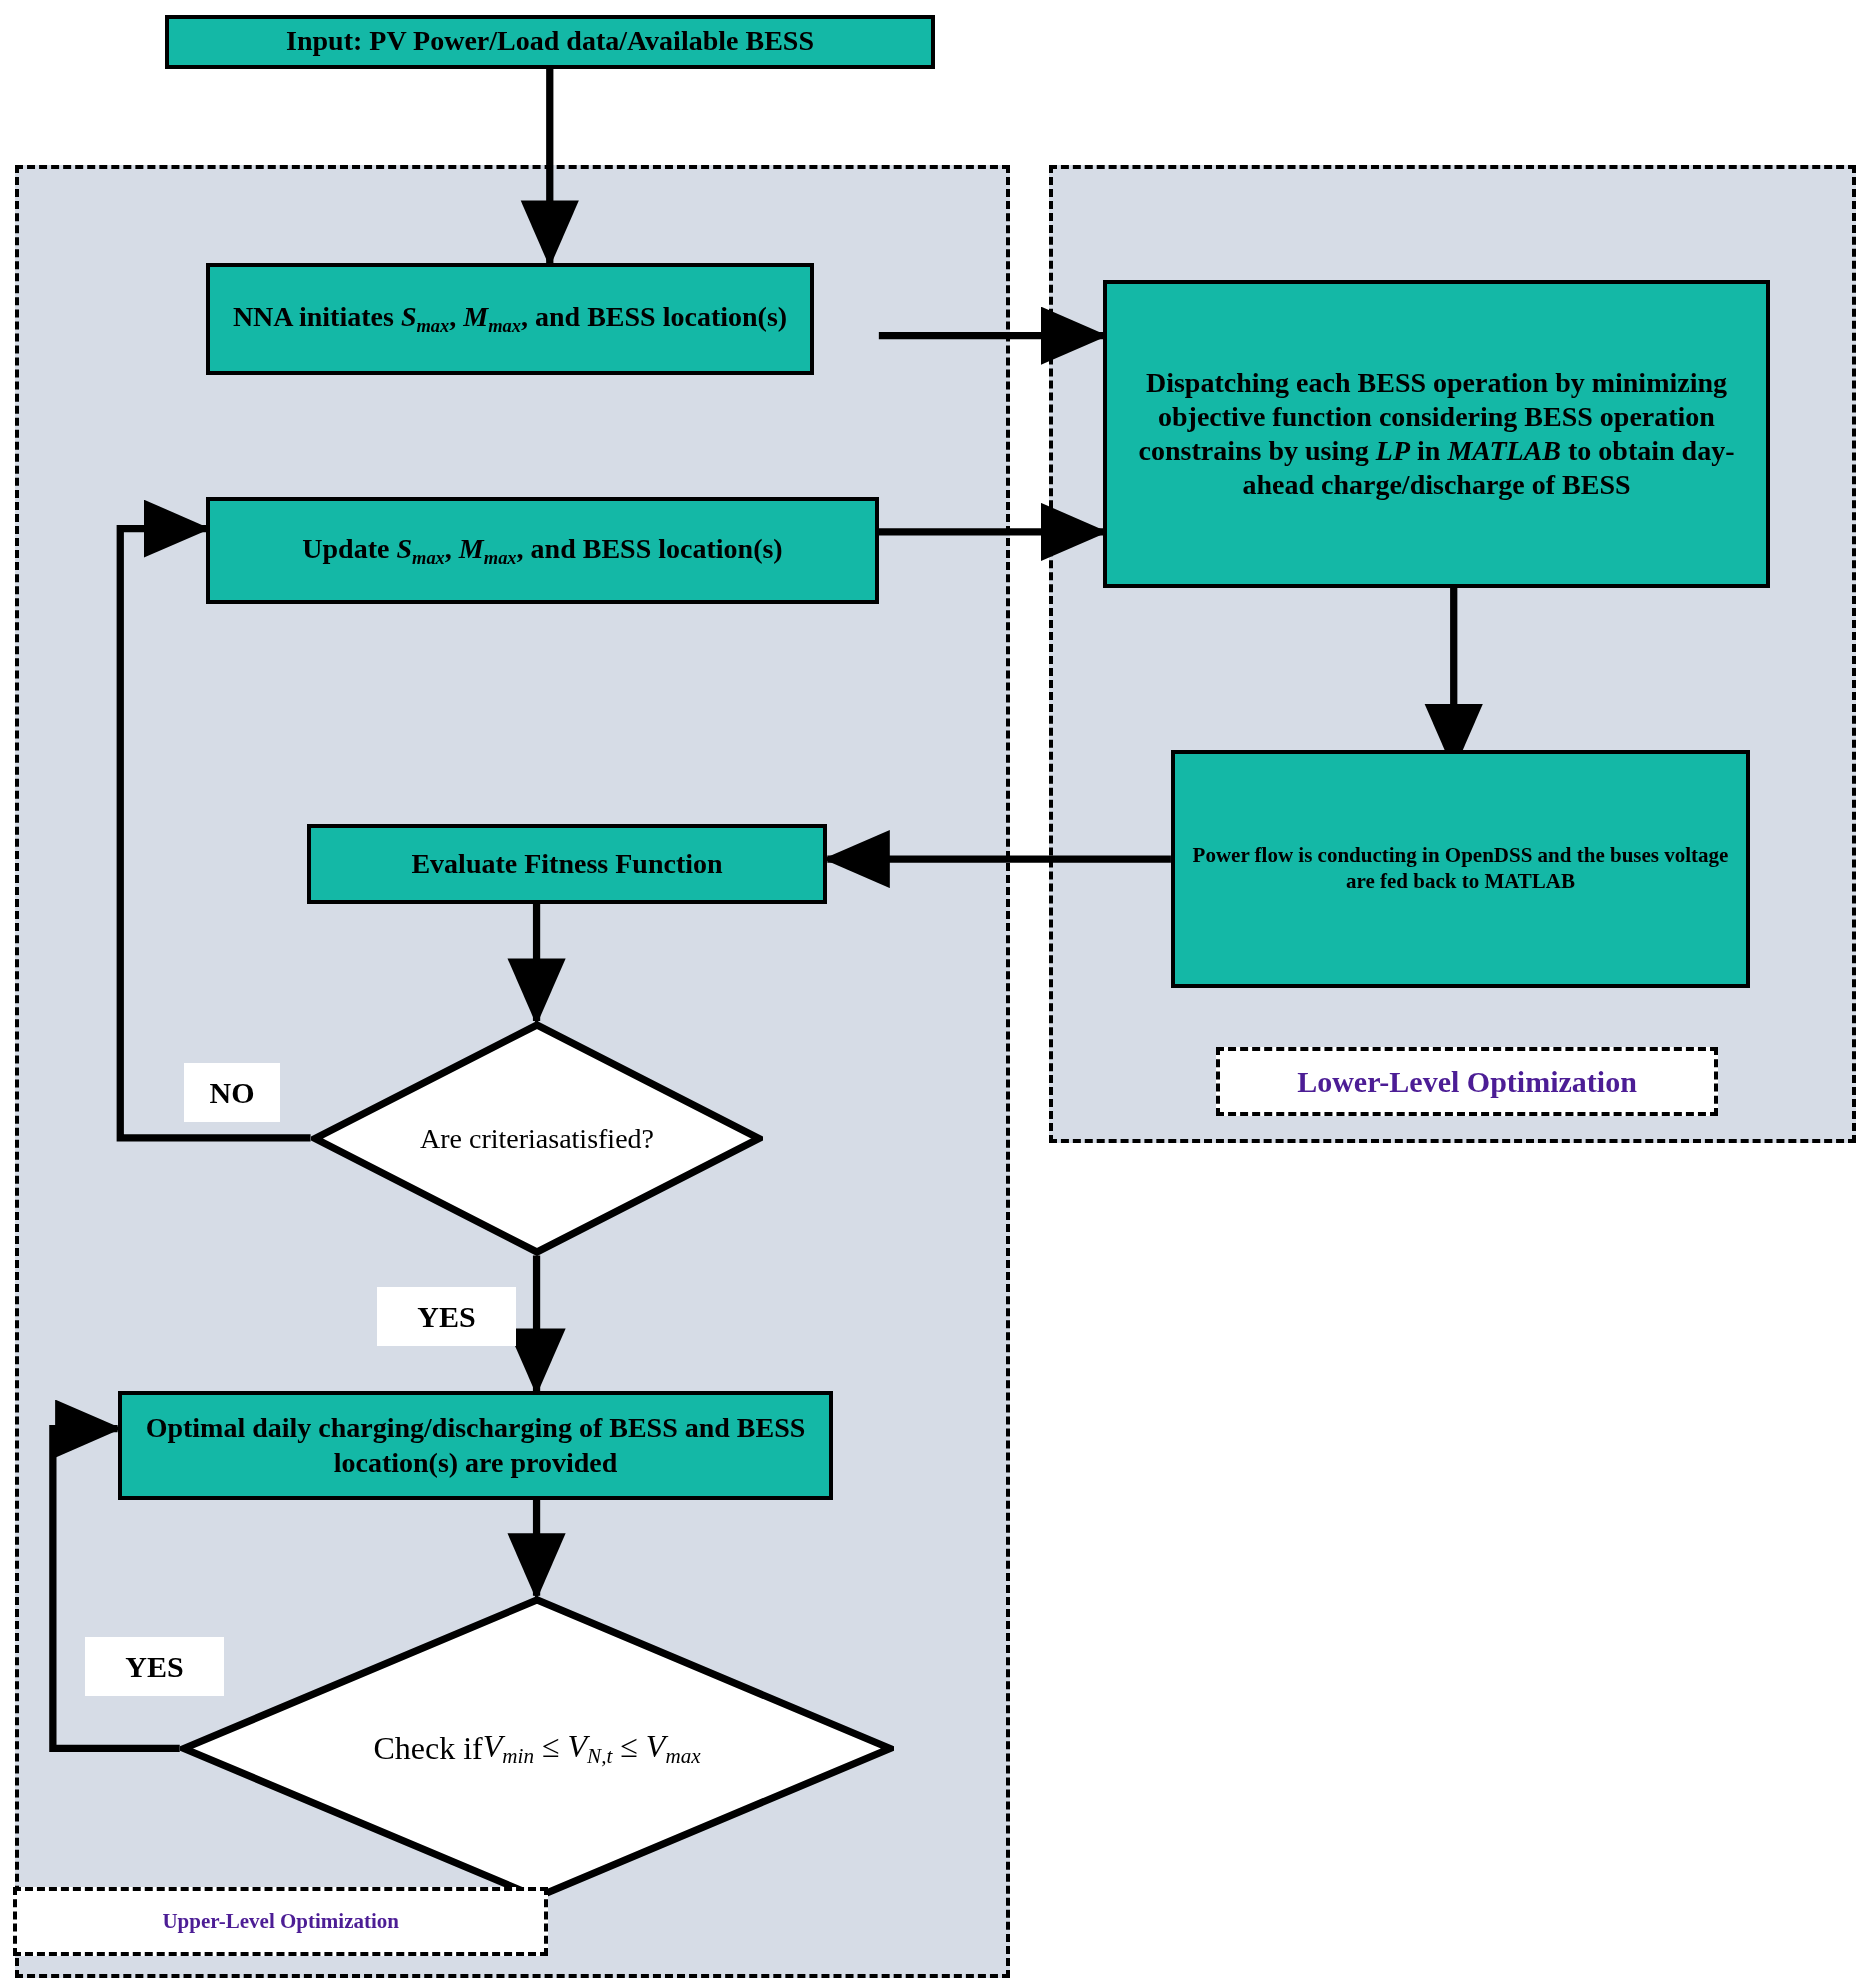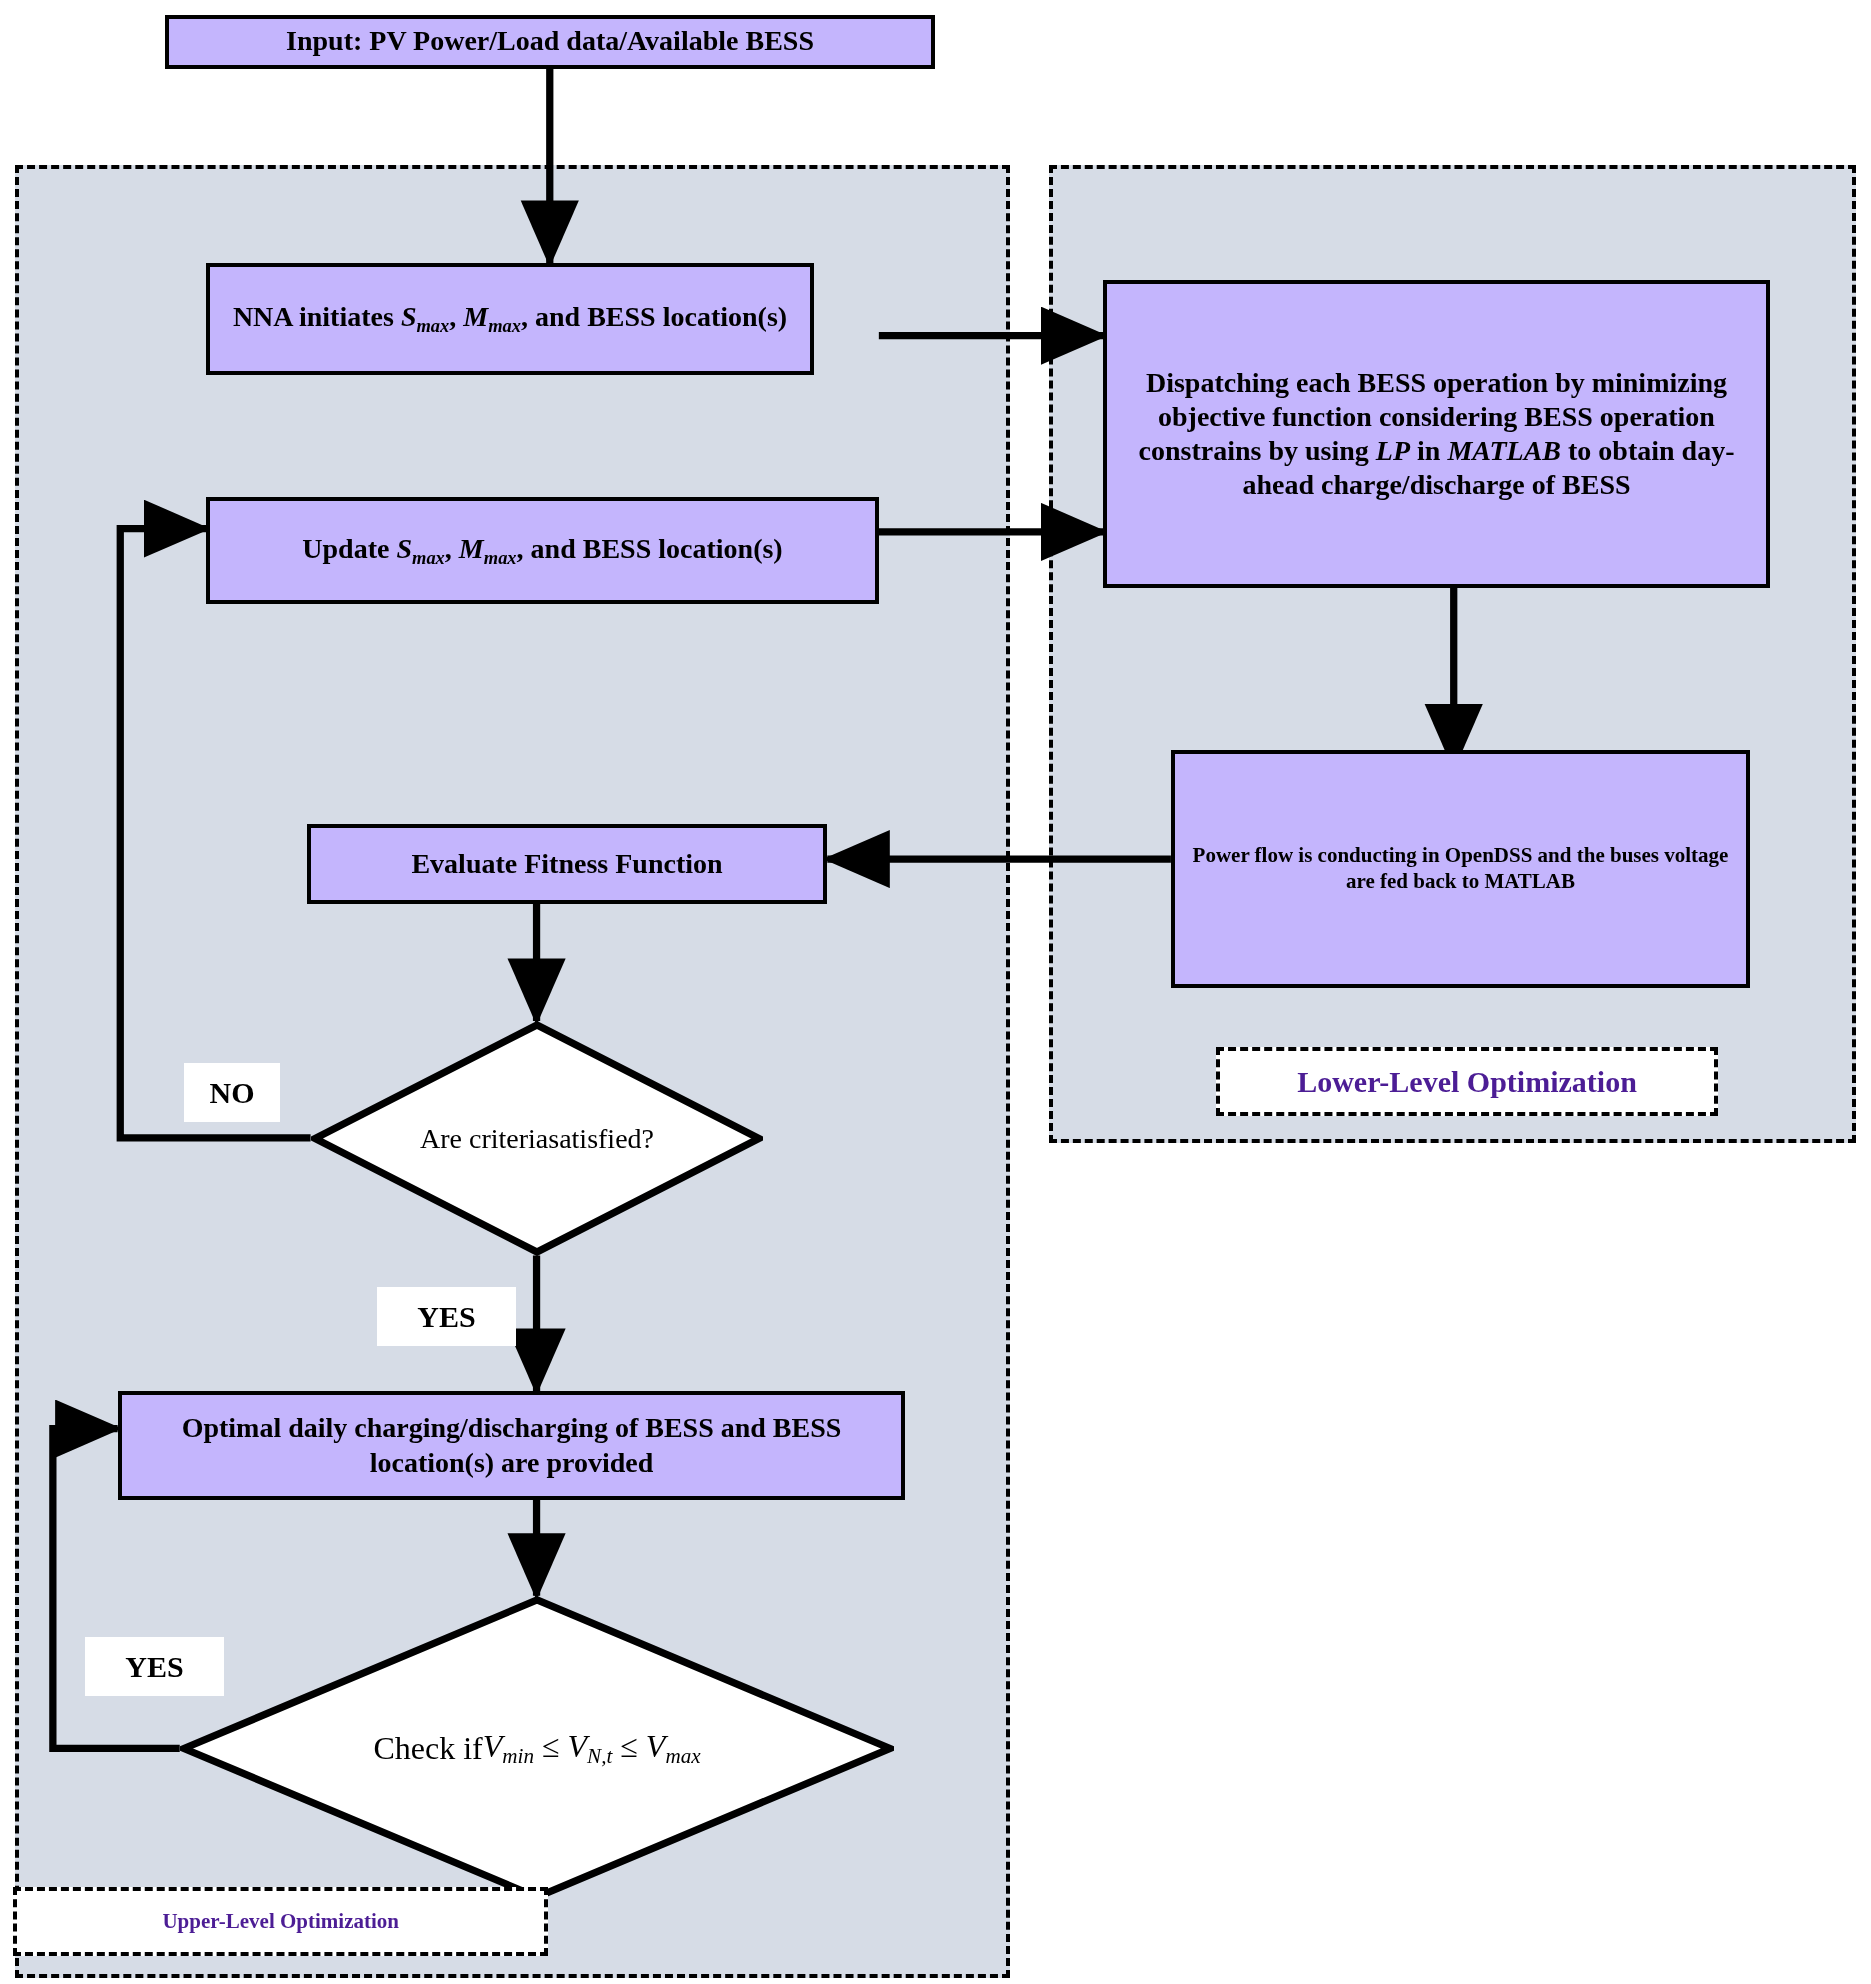--- a/index.html
+++ b/index.html
@@ -21,21 +21,21 @@
     position:absolute;
     background:#d6dce6;
     border:4.6px dashed #000000;
     box-sizing:border-box;
   }
 
   
   .node{
     position:absolute;
     box-sizing:border-box;
-    background:#c4b5fd;
+    background:#14b8a6;
     border:4.6px solid #000000;
     display:flex;
     align-items:center;
     justify-content:center;
     text-align:center;
     font-weight:bold;
     color:#000000;
     line-height:1.22;
     padding:4px 11px;
   }
@@ -169,21 +169,21 @@
   </div>
 
   <div class="node" style="left:1171px; top:750px; width:579px; height:238px; font-size:21px;">
     <span class="txt">Power flow is conducting in OpenDSS and the buses voltage are fed back to MATLAB</span>
   </div>
 
   <div class="node" style="left:307px; top:824px; width:520px; height:80px; font-size:28px;">
     <span class="txt">Evaluate Fitness Function</span>
   </div>
 
-  <div class="node" style="left:118px; top:1391px; width:787px; height:109px; font-size:28px;">
+  <div class="node" style="left:118px; top:1391px; width:715px; height:109px; font-size:28px;">
     <span class="txt">Optimal daily charging/discharging of BESS and BESS location(s) are provided</span>
   </div>
 
   <div class="diamond" style="left:311px; top:1021px; width:452px; height:235px;">
     <svg class="shape" viewBox="0 0 684 356" preserveAspectRatio="none">
       <polygon points="342,6 678,178 342,350 6,178" fill="#ffffff" stroke="#000000" stroke-width="11"></polygon>
     </svg>
     <div class="label" style="font-size:28px;">
       <span class="plain">Are criteria</span>
       <span class="plain">satisfied?</span>

